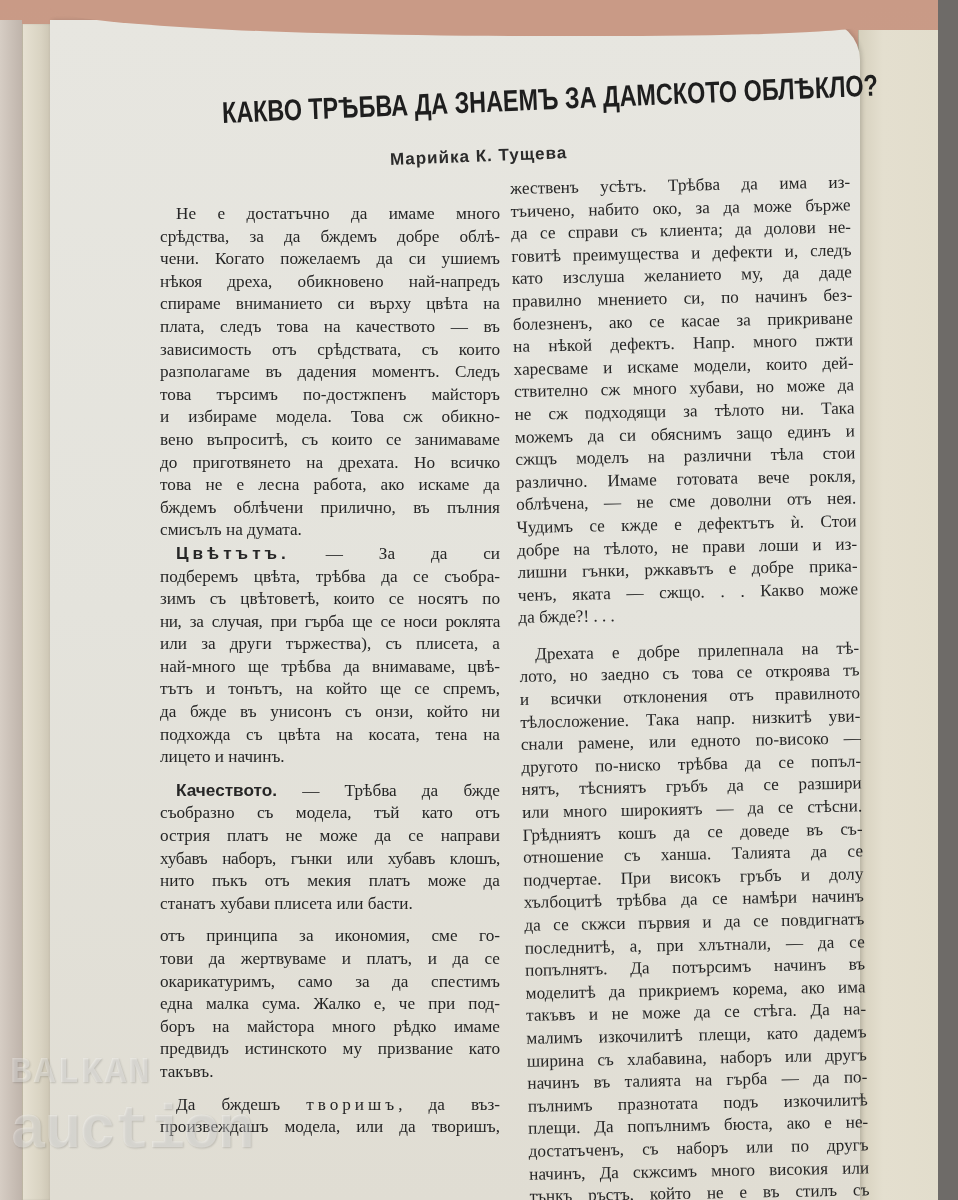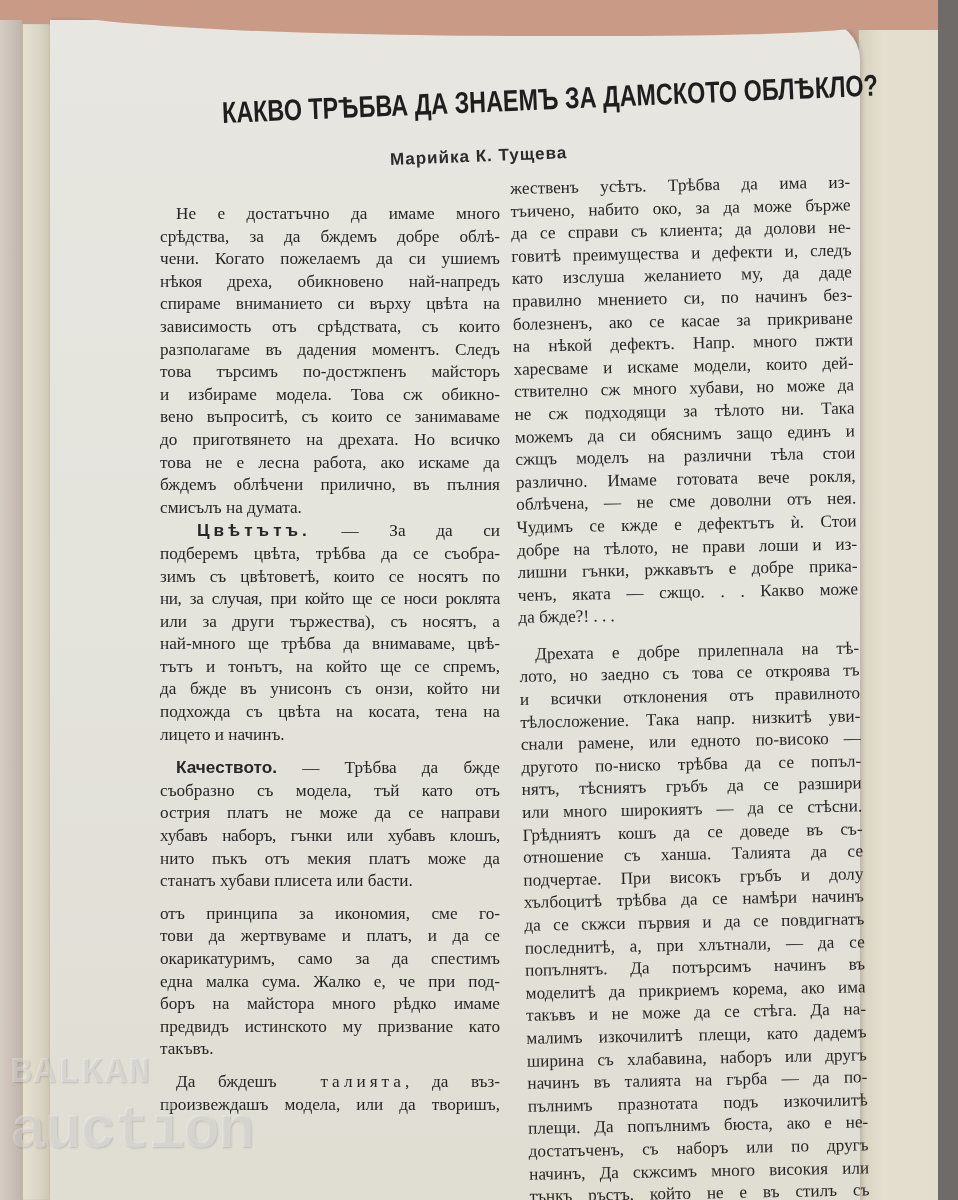--- a/index.html
+++ b/index.html
@@ -65,21 +65,21 @@
     font-family: "Liberation Serif", serif; font-size: 17.2px;
     line-height: 22.6px; text-align: justify;
   }
   .col-left { left: 160px; top: 203px; width: 340px; }
   .col-right { left: 510px; top: 178px; width: 340px; transform: rotate(-1.1deg); transform-origin: left top; }
   .line { display: block; white-space: nowrap; text-align-last: justify; text-align: justify; }
   .line.last { text-align-last: left; }
   .indent { padding-left: 16px; }
   .para-gap { height: 10px; }
   .heading-run { font-family: "Liberation Sans", sans-serif; font-weight: bold; }
-  .spaced { letter-spacing: 4px; margin-left: 21px; }
+  .spaced { letter-spacing: 4px; }
   .page-number {
     position: absolute; left: 147px; top: 1170px; font-size: 18px; color: #1e1e1e;
     font-family: Liberation Sans, sans-serif;
     margin-top: 36px;
   }
   .watermark {
     position: absolute; left: 10px; top: 1055px; color: rgba(255,255,255,0.35);
     font-family: Liberation Mono, monospace; font-weight: bold;
     text-shadow: 1px 1px 2px rgba(0,0,0,0.15);
     pointer-events: none;
@@ -102,37 +102,38 @@
 <div class="title">КАКВО ТРѢБВА ДА ЗНАЕМЪ ЗА ДАМСКОТО ОБЛѢКЛО?</div>
 <div class="author">Марийка К. Тущева</div>
 
 <div class="column col-left">
   <div>
     <span class="line indent">Не е достатъчно да имаме много</span>
     <span class="line">срѣдства, за да бждемъ добре облѣ-</span>
     <span class="line">чени. Когато пожелаемъ да си ушиемъ</span>
     <span class="line">нѣкоя дреха, обикновено най-напредъ</span>
     <span class="line">спираме вниманието си върху цвѣта на</span>
+    <span class="line">плата, следъ това на качеството — въ</span>
     <span class="line">зависимость отъ срѣдствата, съ които</span>
     <span class="line">разполагаме въ дадения моментъ. Следъ</span>
     <span class="line">това търсимъ по-достжпенъ майсторъ</span>
     <span class="line">и избираме модела. Това сж обикно-</span>
     <span class="line">вено въпроситѣ, съ които се занимаваме</span>
     <span class="line">до приготвянето на дрехата. Но всичко</span>
     <span class="line">това не е лесна работа, ако искаме да</span>
     <span class="line">бждемъ облѣчени прилично, въ пълния</span>
     <span class="line last">смисълъ на думата.</span>
   </div>
 
   <div>
     <span class="line indent"><span class="heading-run spaced">Цвѣтътъ.</span> <span>— За да си</span></span>
     <span class="line">подберемъ цвѣта, трѣбва да се съобра-</span>
     <span class="line">зимъ съ цвѣтоветѣ, които се носятъ по</span>
-    <span class="line" style="letter-spacing:-0.4px">ни, за случая, при който ще се носи роклята</span>
-    <span class="line">или за други тържества), съ носятъ, а</span>
+    <span class="line" style="letter-spacing:-0.4px">ни, за случая, при гърба ще се носи роклята</span>
+    <span class="line">или за други тържества), съ плисета, а</span>
     <span class="line">най-много ще трѣбва да внимаваме, цвѣ-</span>
     <span class="line">тътъ и тонътъ, на който ще се спремъ,</span>
     <span class="line">да бжде въ унисонъ съ онзи, който ни</span>
     <span class="line">подхожда съ цвѣта на косата, тена на</span>
     <span class="line last">лицето и начинъ.</span>
   </div>
   <div class="para-gap"></div>
 
   <div>
     <span class="line indent"><span class="heading-run">Качеството.</span> <span>— Трѣбва да бжде</span></span>
@@ -149,21 +150,21 @@
     <span class="line">тови да жертвуваме и платъ, и да се</span>
     <span class="line">окарикатуримъ, само за да спестимъ</span>
     <span class="line">една малка сума. Жалко е, че при под-</span>
     <span class="line">боръ на майстора много рѣдко имаме</span>
     <span class="line">предвидъ истинското му призвание като</span>
     <span class="line last">такъвъ.</span>
   </div>
   <div class="para-gap"></div>
 
   <div>
-    <span class="line indent"><span>Да бждешъ</span> <span class="spaced">талията</span><span>, да въз-</span></span>
+    <span class="line indent"><span>Да бждешъ</span> <span class="spaced">творишъ</span><span>, да въз-</span></span>
     <span class="line">произвеждашъ модела, или да творишъ,</span>
 
   </div>
 </div>
 
 <div class="column col-right">
   <div>
     <span class="line">жественъ усѣтъ. Трѣбва да има из-</span>
     <span class="line">тъичено, набито око, за да може бърже</span>
     <span class="line">да се справи съ клиента; да долови не-</span>

